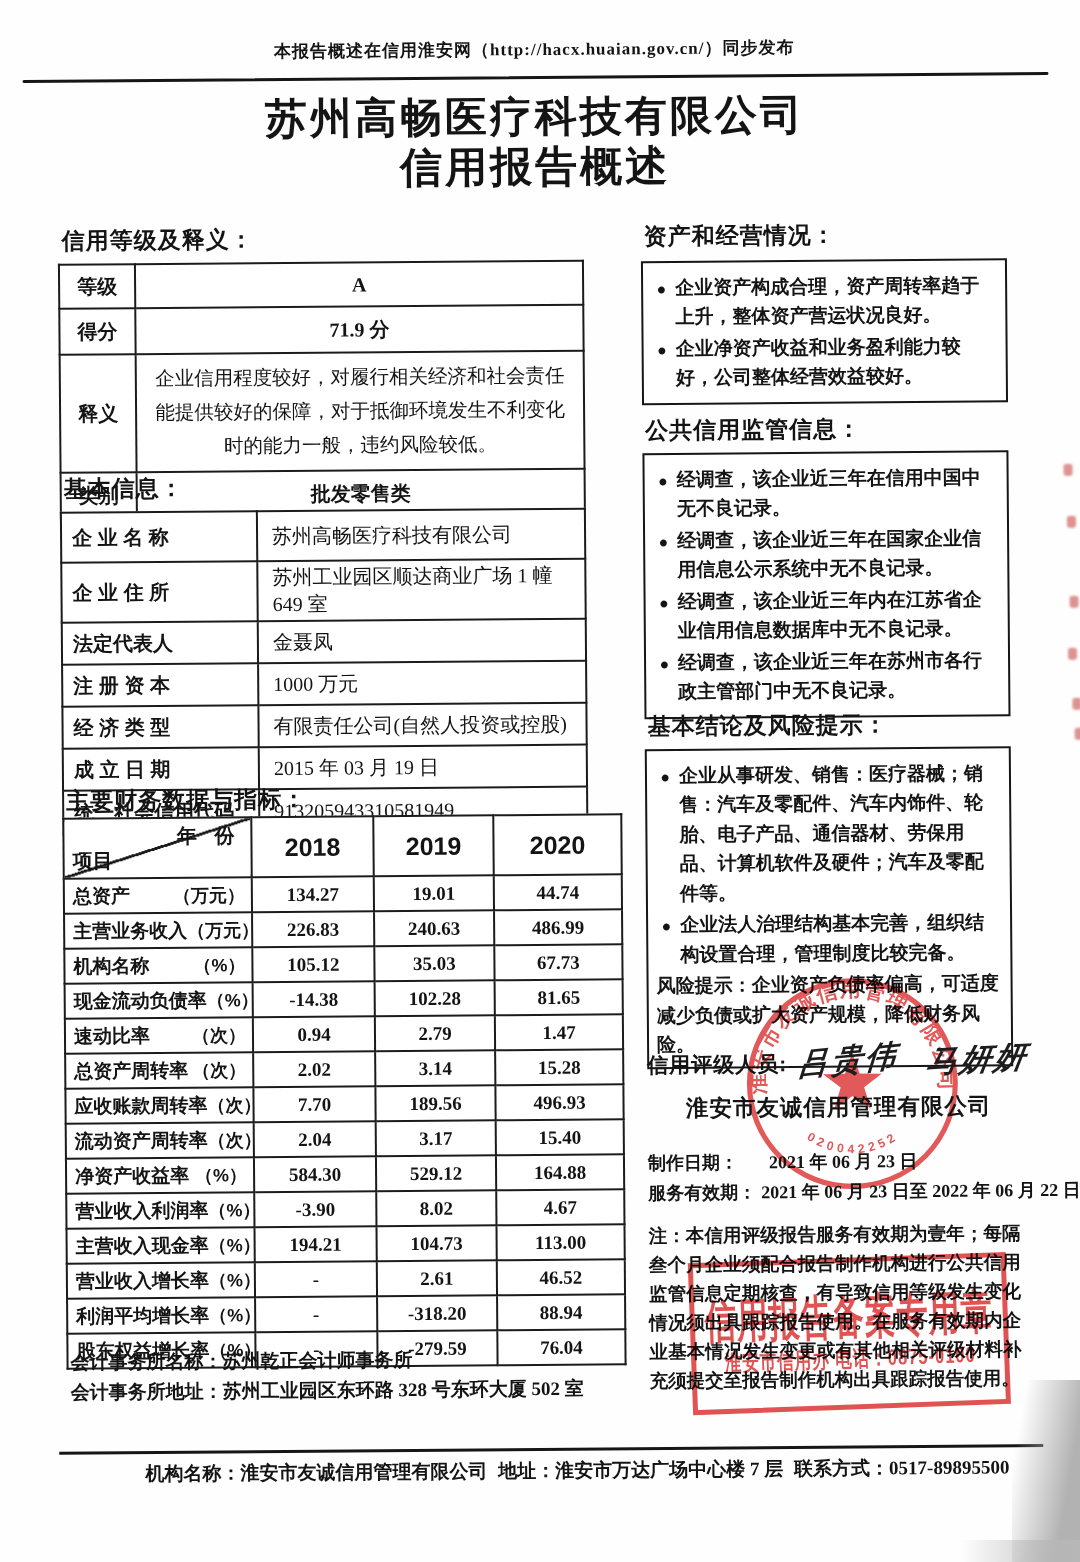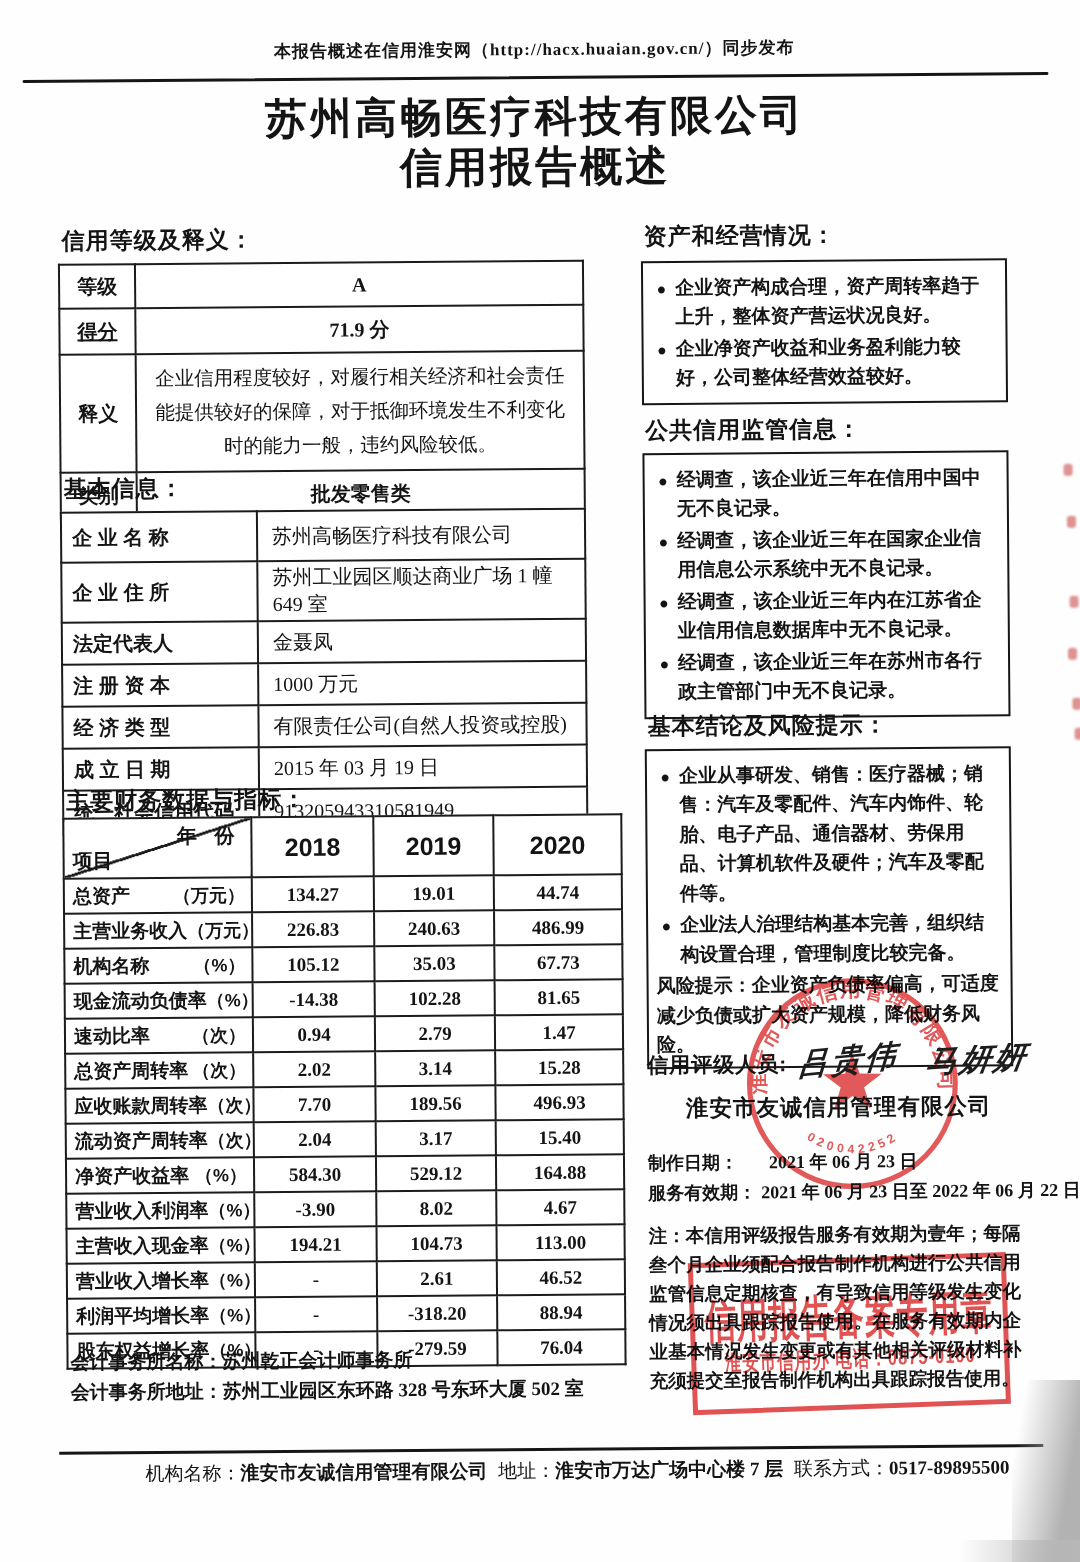--- a/index.html
+++ b/index.html
@@ -81,21 +81,21 @@
              display:flex;flex-direction:column;justify-content:center;align-items:center;background:transparent;}
   .rectstamp .l1{color:#dd3b3b;font-weight:900;font-size:31px;white-space:nowrap;transform:scaleY(1.5);letter-spacing:1px;}
   .rectstamp .l2{color:#dd3b3b;font-weight:700;font-size:16.5px;white-space:nowrap;transform:scaleY(1.35);margin-top:10px;letter-spacing:1px;}
 
   .redspeck{position:absolute;width:9px;height:12px;background:#c43a3a;border-radius:3px;
             opacity:.55;filter:blur(1px);}
 
   .rule-bottom{position:absolute;top:1448px;left:54px;right:42px;height:3px;background:#161616;}
   .footer{position:absolute;top:1458px;left:140px;width:864px;display:flex;justify-content:space-between;
           white-space:nowrap;font-size:19px;}
-  .footer .lb{font-weight:400;}
+  .footer .lb{font-weight:700;}
   .footer .vl{font-family:"Liberation Serif",serif;font-weight:700;}
 
   .graycorner{position:absolute;right:0;top:1380px;width:68px;height:182px;
               background:linear-gradient(100deg,rgba(170,170,170,0) 15%,#b2b2b2 75%);}
   .graybottom{position:absolute;right:0;top:1540px;width:120px;height:22px;
               background:linear-gradient(to right,rgba(170,170,170,0),#b7b7b7);}
 </style>
 </head>
 <body>
 
@@ -110,21 +110,21 @@
   </div>
 
   <div class="h2" style="left:66px;top:222px;">信用等级及释义：</div>
   <table class="btab credit">
     <tbody>
           <tr>
       <td class="lab" style="height:38px;">等级</td>
       <td class="val strong">A</td>
     </tr>
     <tr>
-      <td class="lab" style="height:40px;text-decoration:underline;">得分</td>
+      <td class="lab" style="height:40px;">得分</td>
       <td class="val strong">71.9 分</td>
     </tr>
     <tr>
       <td class="lab" style="height:112px;">释义</td>
       <td class="expl">企业信用程度较好，对履行相关经济和社会责任能提供较好的保障，对于抵御环境发生不利变化时的能力一般，违约风险较低。</td>
     </tr>
     <tr>
       <td class="lab" style="height:40px;">类别</td>
       <td class="val" style="font-weight:800;">批发零售类</td>
     </tr>

